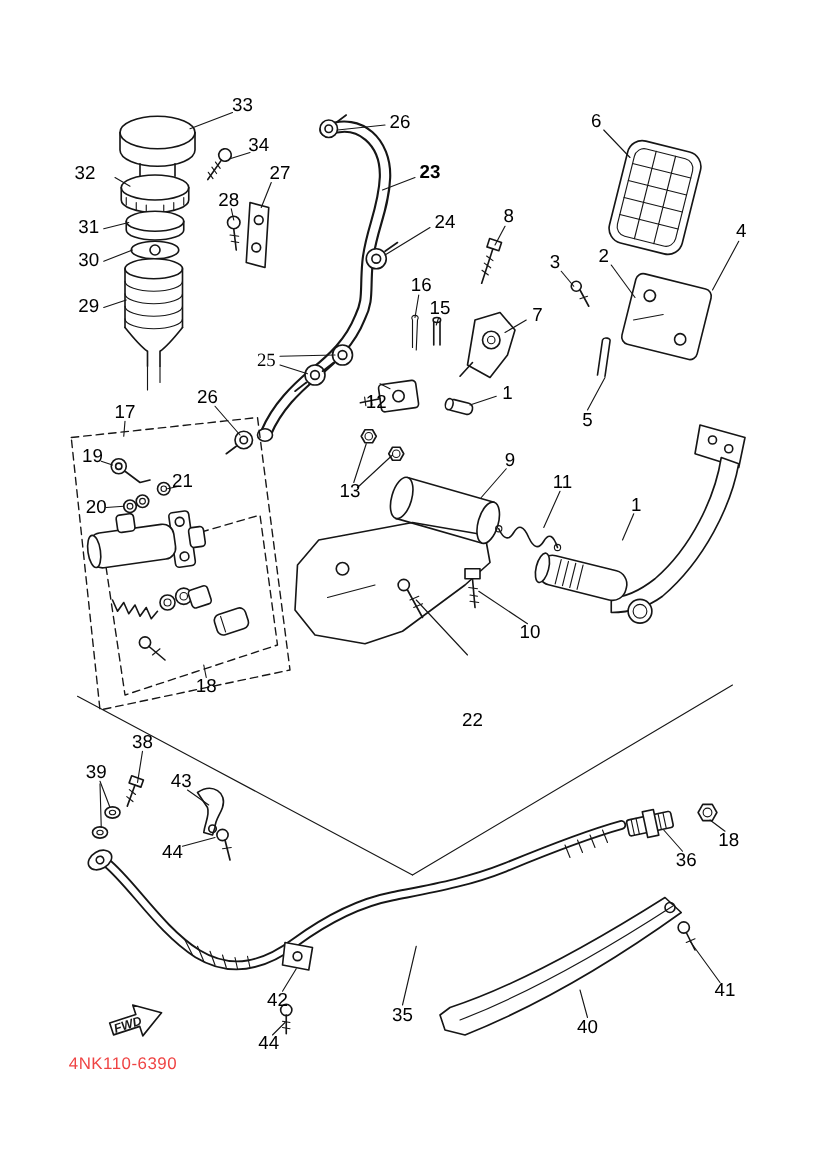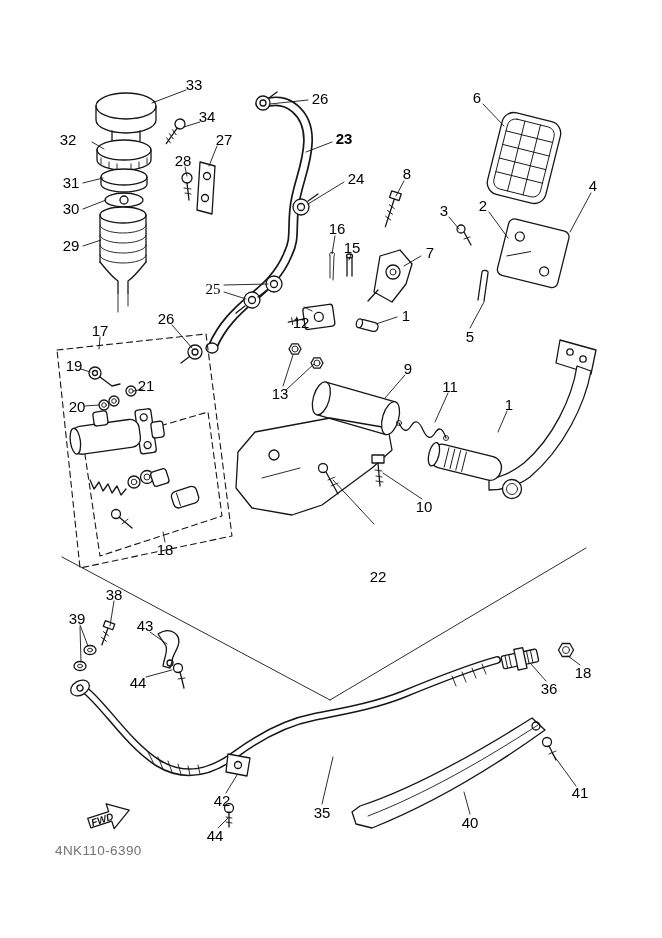--- a/index.html
+++ b/index.html
@@ -18,21 +18,21 @@
   .tube2-o { fill:none; stroke:#161616; stroke-width:8; }
   .tube2-i { fill:none; stroke:#ffffff; stroke-width:5; }
   .leader { stroke:#161616; stroke-width:0.9; }
   .labels-layer { position:absolute; left:0; top:0; width:662px; height:672px; pointer-events:none; }
   .part-label {
     position:absolute; transform:translate(-50%,-50%);
     font-size:15px; color:#000; line-height:1; white-space:nowrap;
   }
   .diagram-code {
     position:absolute; left:55px; top:843px; font-size:13.5px;
-    color:#737373; letter-spacing:0.4px;
+    color:#ef4444; letter-spacing:0.4px;
   }
   .fwd-text { font-size:10px; font-weight:bold; fill:#161616; stroke:none; font-style:italic; }
 </style>
 </head>
 <body>
 
 <div class="stage">
 
   <svg class="art" width="662" height="938" viewBox="0 0 662 938">
 

